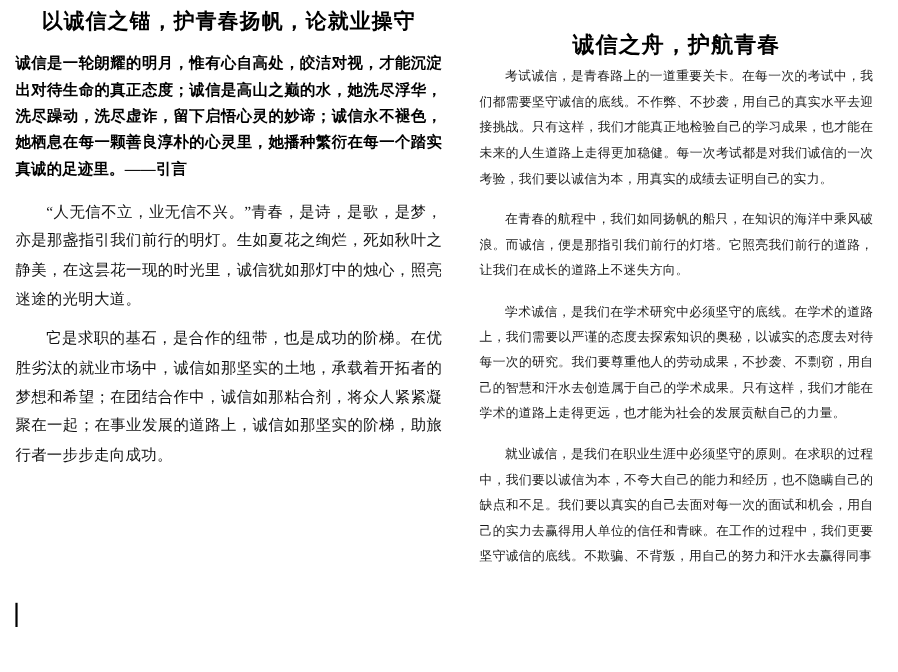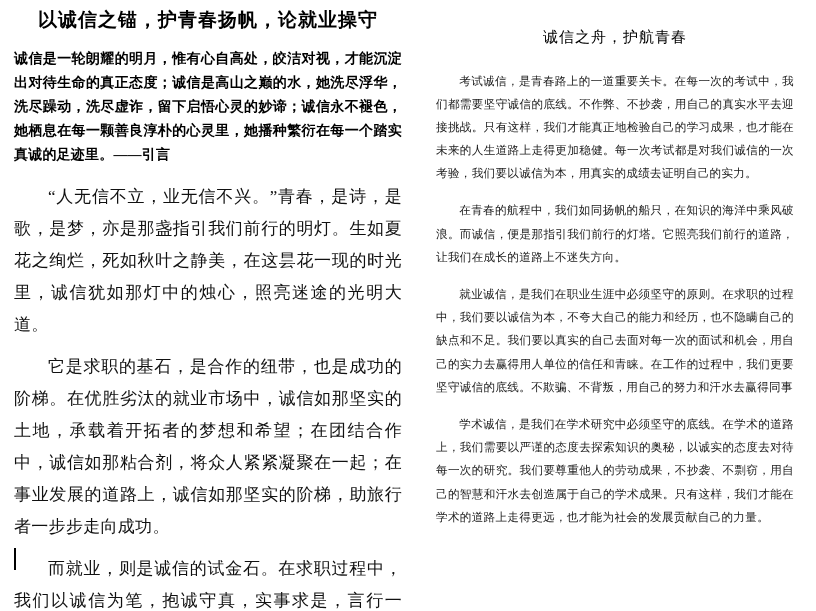--- a/index.html
+++ b/index.html
@@ -44,37 +44,37 @@
   .title-left {
     font-size: 19px;
     font-weight: bold;
     text-align: center;
     letter-spacing: 1px;
     margin: 2px 0 14px 0;
     line-height: 1.3;
     font-family: "Liberation Serif", "DejaVu Serif", serif;
   }
   .title-right {
-    font-size: 15px;
-    font-weight: normal;
+    font-size: 20px;
+    font-weight: bold;
     text-align: center;
     letter-spacing: 1px;
-    margin: 6px 0 22px 0;
+    margin: 6px 0 4px 0;
     line-height: 1.3;
   }
   .lead {
     font-size: 14px;
     font-weight: bold;
     line-height: 1.72;
     letter-spacing: 0.2px;
     text-align: justify;
     margin: 0 0 14px 0;
   }
   .para-left {
-    font-size: 17px;
+    font-size: 14px;
     line-height: 1.88;
     letter-spacing: 0.3px;
     text-align: justify;
     margin: 0 0 10px 0;
     text-indent: 2em;
     color: #111111;
   }
   .para-right {
     font-size: 11.6px;
     line-height: 2.0;
@@ -96,27 +96,26 @@
 </head>
 <body>
 
 <div class="page">
 
   <div class="column col-left">
     <div class="title-left">以诚信之锚，护青春扬帆，论就业操守</div>
     <div class="lead">诚信是一轮朗耀的明月，惟有心自高处，皎洁对视，才能沉淀出对待生命的真正态度；诚信是高山之巅的水，她洗尽浮华，洗尽躁动，洗尽虚诈，留下启悟心灵的妙谛；诚信永不褪色，她栖息在每一颗善良淳朴的心灵里，她播种繁衍在每一个踏实真诚的足迹里。——引言</div>
     <div class="para-left">“人无信不立，业无信不兴。”青春，是诗，是歌，是梦，亦是那盏指引我们前行的明灯。生如夏花之绚烂，死如秋叶之静美，在这昙花一现的时光里，诚信犹如那灯中的烛心，照亮迷途的光明大道。</div>
     <div class="para-left">它是求职的基石，是合作的纽带，也是成功的阶梯。在优胜劣汰的就业市场中，诚信如那坚实的土地，承载着开拓者的梦想和希望；在团结合作中，诚信如那粘合剂，将众人紧紧凝聚在一起；在事业发展的道路上，诚信如那坚实的阶梯，助旅行者一步步走向成功。</div>
-    <div class="para-left">而就业，则是诚信的试金石。在求职过程中，我们以诚信为笔，抱诚守真，实事求是，言行一致；在面试中，我们以诚信为心，名不虚行，诚心正意，毫不做作；在工作中，我们以诚信为准则，恪尽职守，鞠躬尽瘁，当仁不让。</div>
     <div class="caret"></div>
   </div>
 
   <div class="divider"></div>
 
   <div class="column col-right">
     <div class="title-right">诚信之舟，护航青春</div>
     <div class="para-right">考试诚信，是青春路上的一道重要关卡。在每一次的考试中，我们都需要坚守诚信的底线。不作弊、不抄袭，用自己的真实水平去迎接挑战。只有这样，我们才能真正地检验自己的学习成果，也才能在未来的人生道路上走得更加稳健。每一次考试都是对我们诚信的一次考验，我们要以诚信为本，用真实的成绩去证明自己的实力。</div>
     <div class="para-right">在青春的航程中，我们如同扬帆的船只，在知识的海洋中乘风破浪。而诚信，便是那指引我们前行的灯塔。它照亮我们前行的道路，让我们在成长的道路上不迷失方向。</div>
+    <div class="para-right">学术诚信，是我们在学术研究中必须坚守的底线。在学术的道路上，我们需要以严谨的态度去探索知识的奥秘，以诚实的态度去对待每一次的研究。我们要尊重他人的劳动成果，不抄袭、不剽窃，用自己的智慧和汗水去创造属于自己的学术成果。只有这样，我们才能在学术的道路上走得更远，也才能为社会的发展贡献自己的力量。</div>
     <div class="para-right">就业诚信，是我们在职业生涯中必须坚守的原则。在求职的过程中，我们要以诚信为本，不夸大自己的能力和经历，也不隐瞒自己的缺点和不足。我们要以真实的自己去面对每一次的面试和机会，用自己的实力去赢得用人单位的信任和青睐。在工作的过程中，我们更要坚守诚信的底线。不欺骗、不背叛，用自己的努力和汗水去赢得同事</div>
-    <div class="para-right">学术诚信，是我们在学术研究中必须坚守的底线。在学术的道路上，我们需要以严谨的态度去探索知识的奥秘，以诚实的态度去对待每一次的研究。我们要尊重他人的劳动成果，不抄袭、不剽窃，用自己的智慧和汗水去创造属于自己的学术成果。只有这样，我们才能在学术的道路上走得更远，也才能为社会的发展贡献自己的力量。</div>
   </div>
 
 </div>
 
 </body></html>

